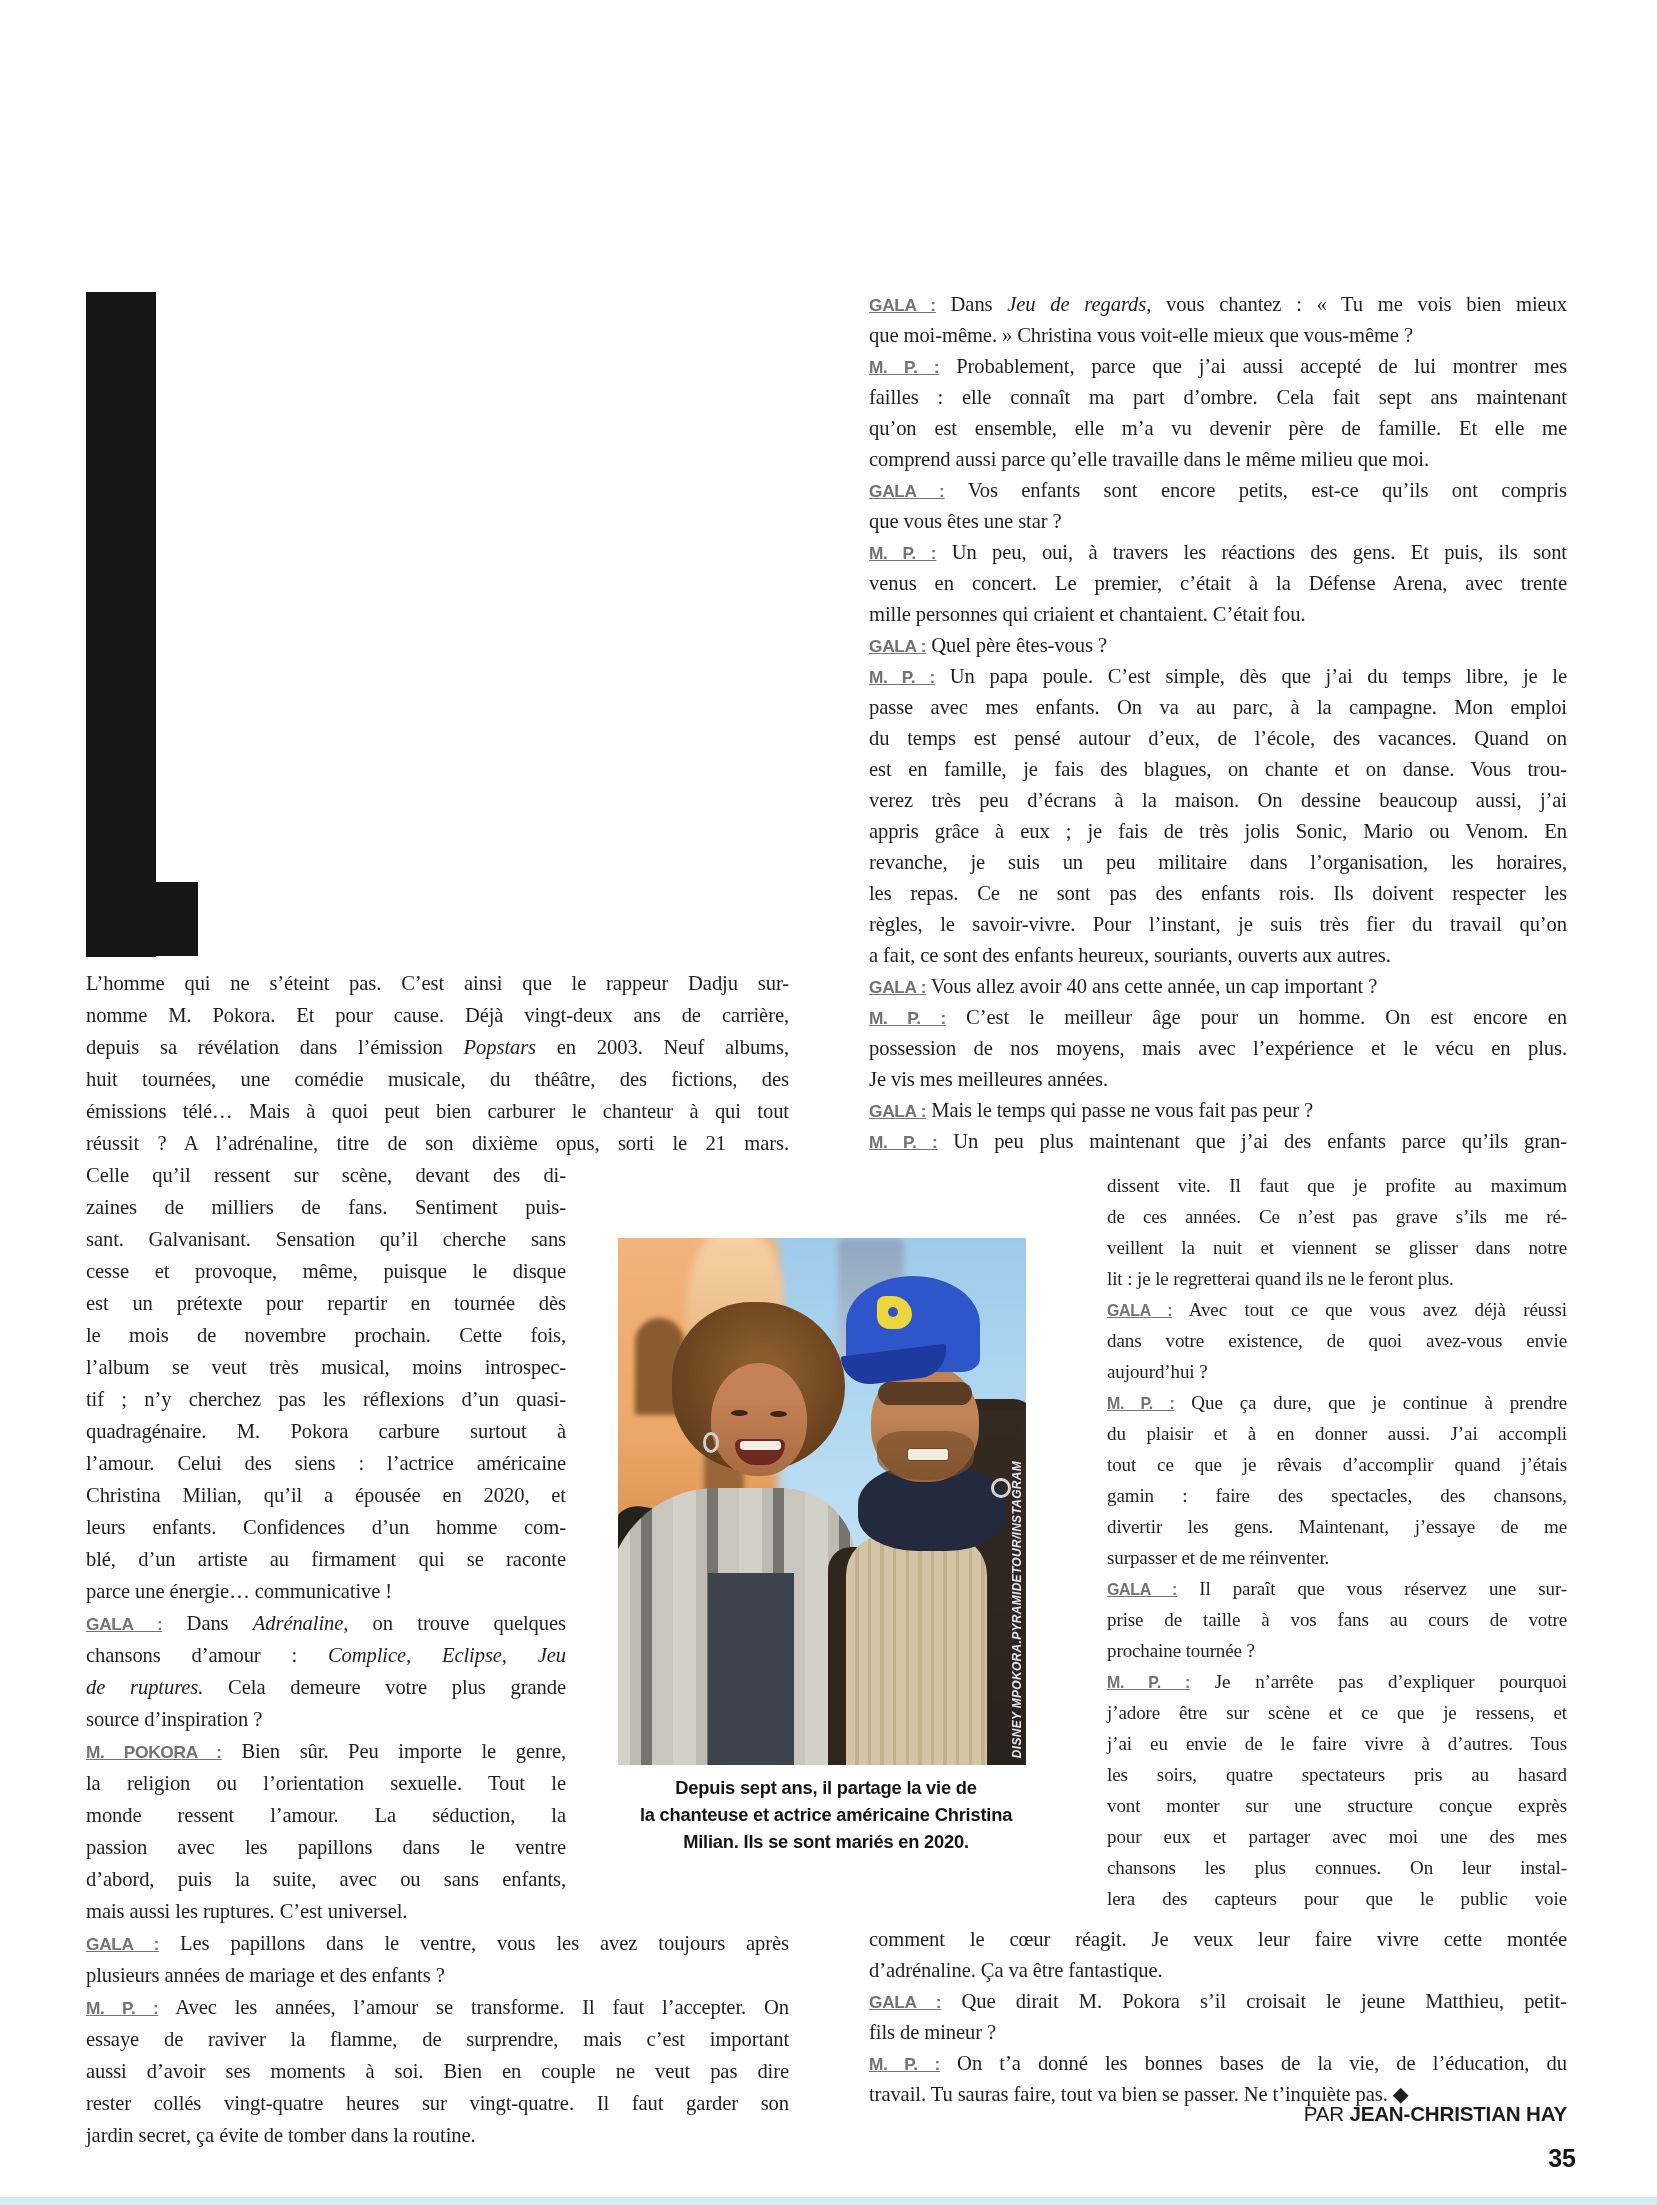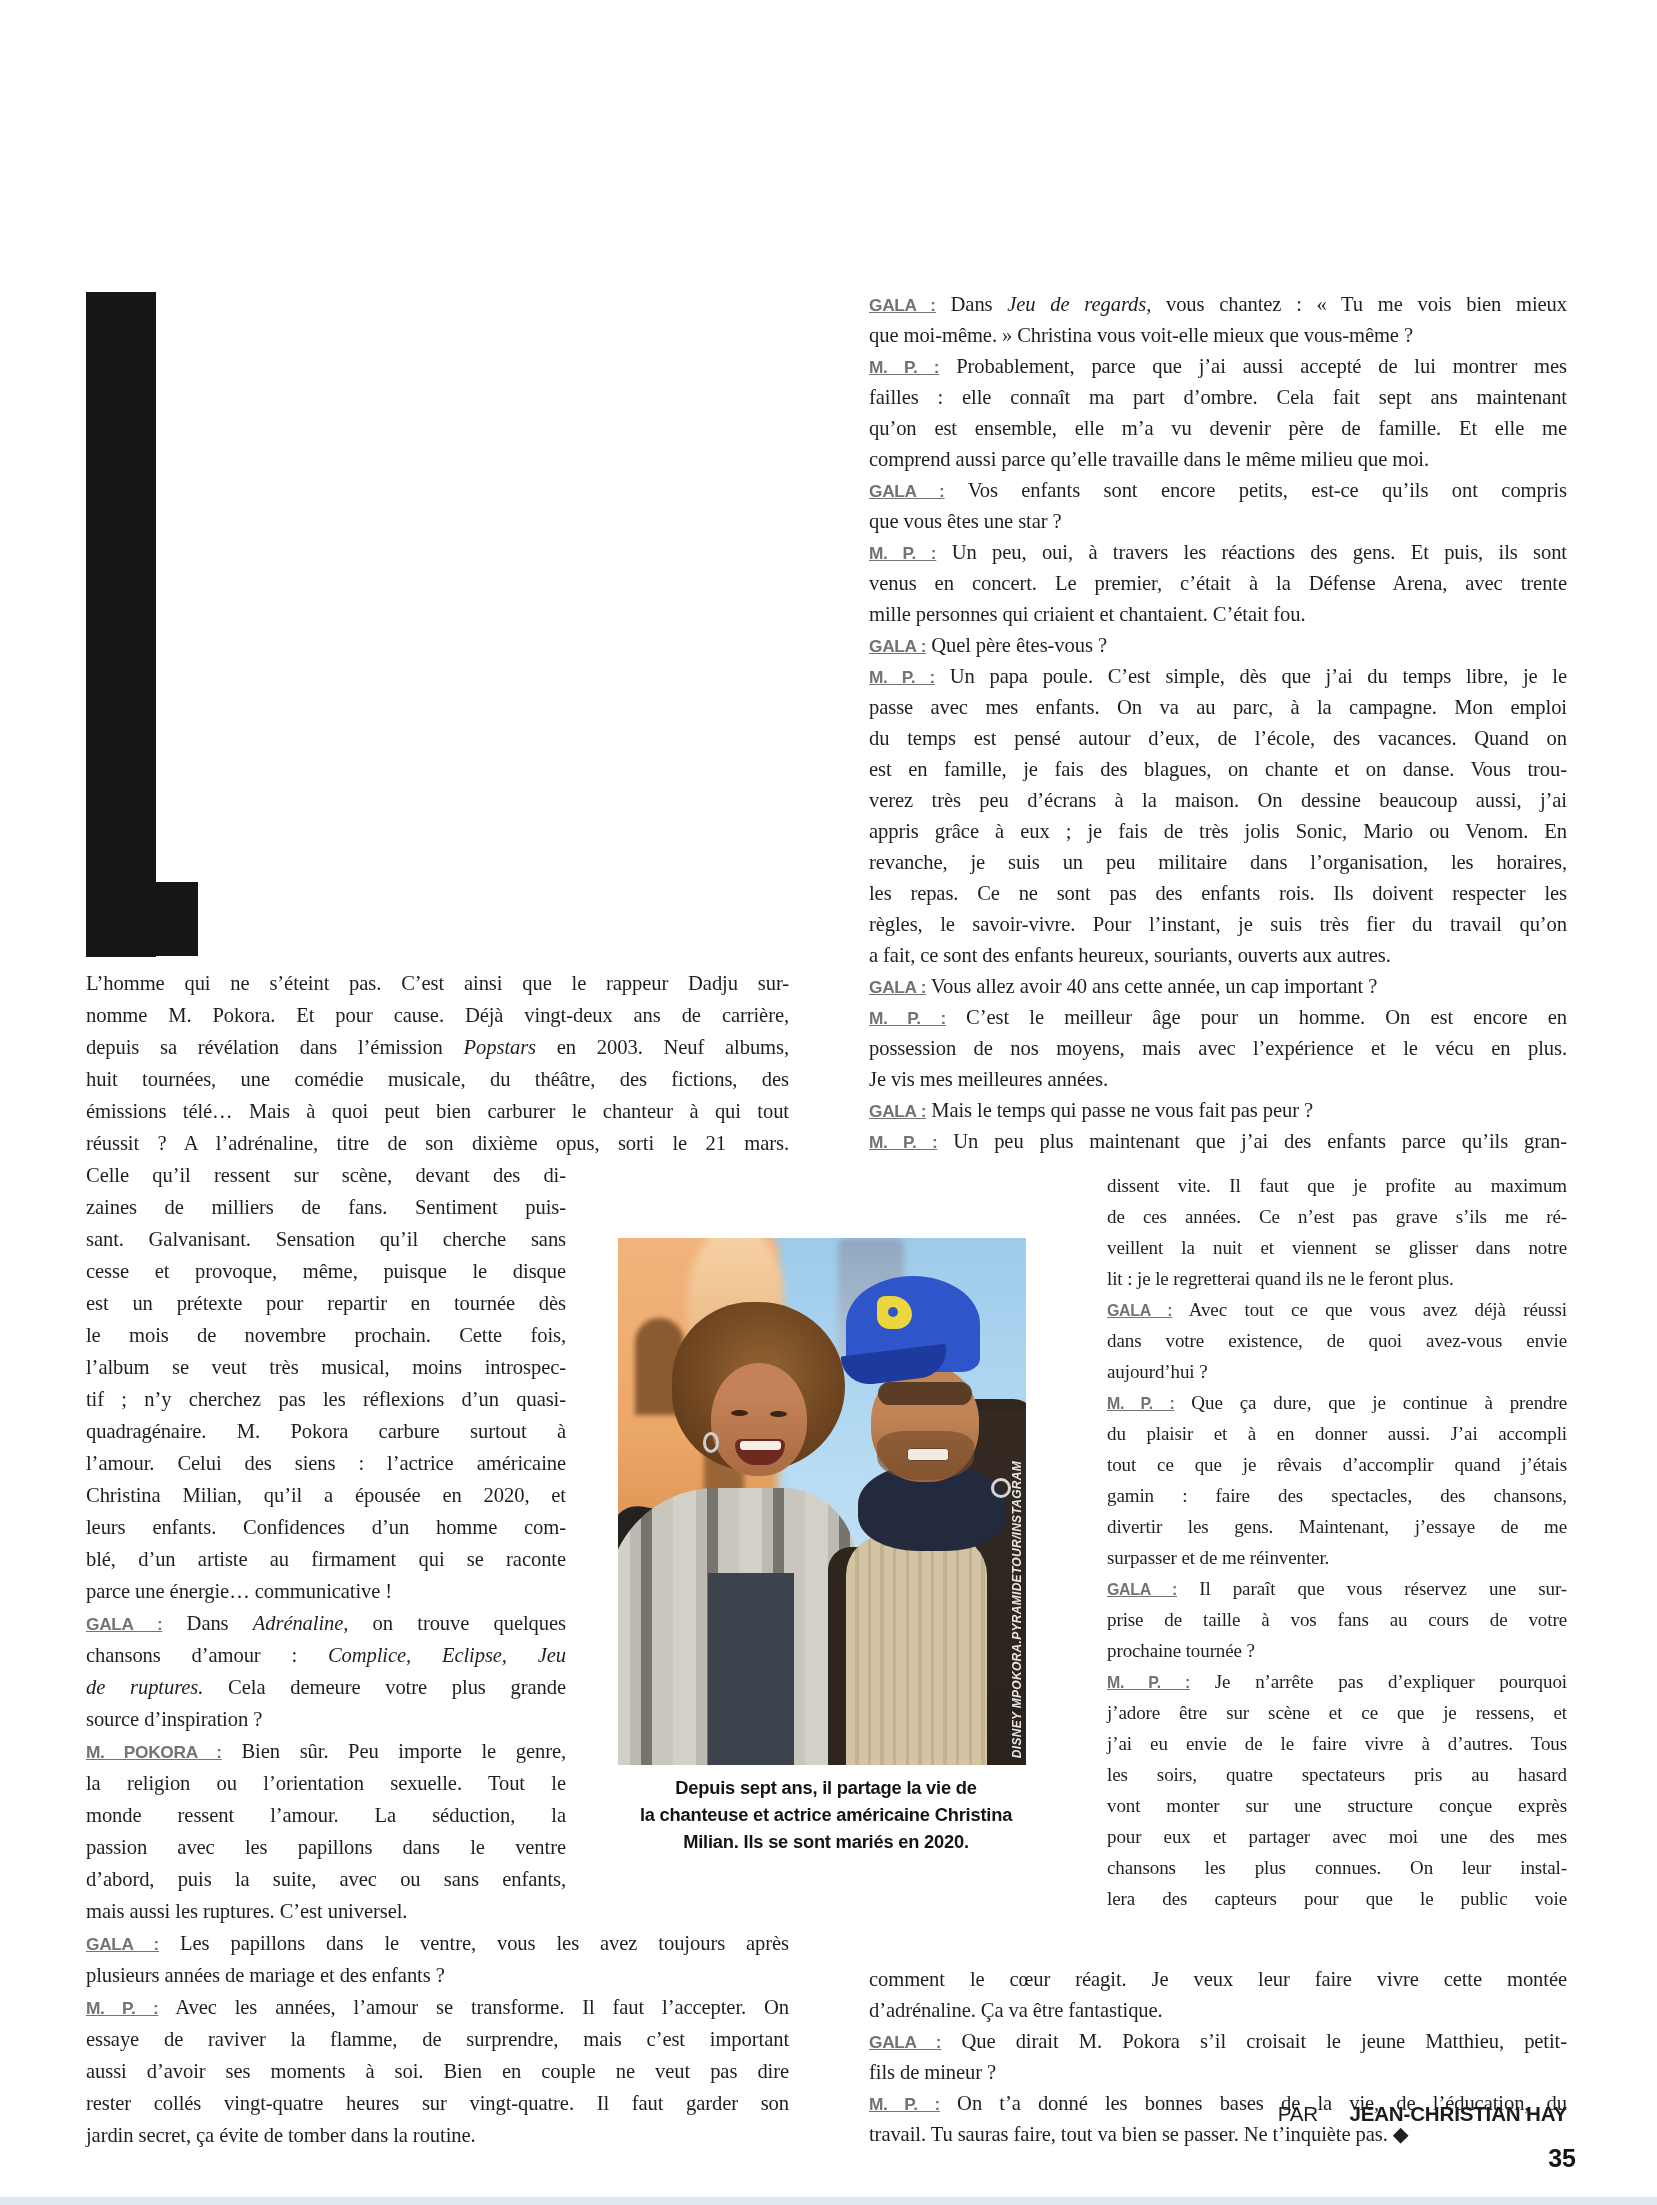--- a/index.html
+++ b/index.html
@@ -18,21 +18,21 @@
           letter-spacing:-0.1px;overflow:visible;}
   .tb .ln.end{text-align-last:left;}
   .tb .tag{font-family:"Liberation Sans",sans-serif;font-weight:700;font-size:0.84em;
            letter-spacing:-0.3px;color:#737373;text-decoration:underline;}
   .tb .i{font-style:italic;}
   #blk-left_top   {left:86px; top:967px;width:703px;--p:32px;}
   #blk-left_narrow{left:86px; top:1159px;width:480px; --p:32px;}
   #blk-left_bottom{left:86px; top:1927px;width:703px;--p:32px;}
   #blk-right_top  {left:869px;top:289px; width:698px;--p:31px;}
   #blk-right_indent{left:1107px;top:1170px;width:460px;--p:31px;font-size:19px;}
-  #blk-right_bottom{left:869px;top:1964px;width:698px;--p:31px;}
+  #blk-right_bottom{left:869px;top:1924px;width:698px;--p:31px;}
 
   
   .photo{position:absolute;left:618px;top:1238px;width:408px;height:527px;overflow:hidden;
          background:linear-gradient(180deg,var(--sky,#9ecbea) 0%,#b7dcf3 45%,#d3eaf8 100%);}
   .ph{position:absolute;}
   .ph-castle{left:-29px;top:-5.7px;width:189px;height:332px;filter:blur(4px);
      background:linear-gradient(180deg,#f2b47c 0%,var(--castle,#eca869) 60%,#d98f4e 100%);
      border-radius:0 17px 34px 0;}
   .ph-turret{left:69px;top:-11.4px;width:97px;height:172px;filter:blur(4px);
      background:linear-gradient(180deg,#f6d2a6,#e8b078);border-radius:45% 45% 0 0;}
@@ -89,21 +89,21 @@
   .credit{position:absolute;right:1.7px;bottom:6.9px;writing-mode:vertical-rl;transform:rotate(180deg);
      font:italic 700 12px "Liberation Sans",sans-serif;color:var(--credit-ink,#e6e6e6);
      letter-spacing:0.3px;}
 
   .caption{position:absolute;left:603px;top:1774px;width:446px;text-align:center;
      font-family:"Liberation Sans",sans-serif;font-weight:700;font-size:18.3px;line-height:27px;
      color:var(--caption-ink,#141414);letter-spacing:-0.2px;}
 
   .byline{position:absolute;left:869px;top:2102px;width:698px;text-align:right;
      font-family:"Liberation Sans",sans-serif;font-size:20.6px;color:#1c1c1c;letter-spacing:-0.2px;}
-  .byline .nm{font-weight:700;margin-left:26px;}
+  .byline .nm{font-weight:700;}
 
   .pagenum{position:absolute;left:1404px;top:2144px;width:172px;text-align:right;
      font:700 25px "Liberation Sans",sans-serif;color:#141414;}
 
   .strip{position:absolute;left:0;top:2197px;width:1657px;height:8px;background:var(--strip,#dbe9f4);}
 </style>
 </head>
 <body>
 
 <div class="page">

